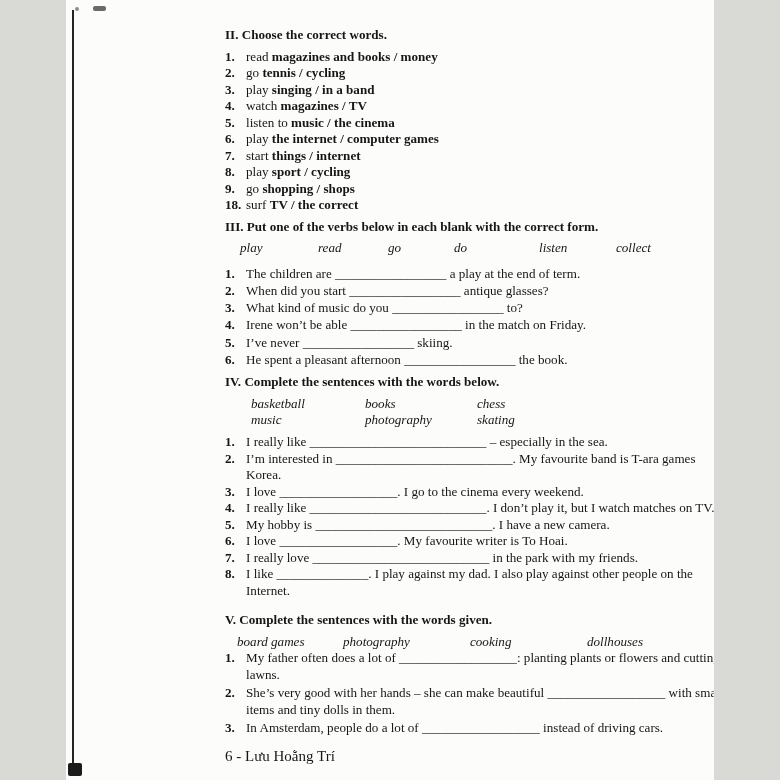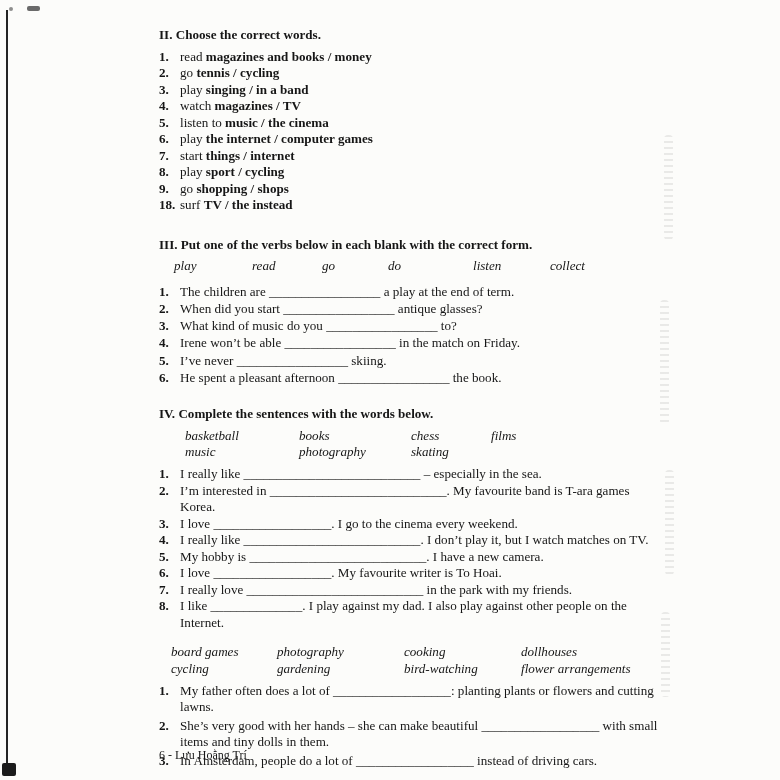--- a/index.html
+++ b/index.html
@@ -1,34 +1,34 @@
 <!DOCTYPE html>
 <html><head>
 <meta charset="utf-8">
 <style>
   *{box-sizing:border-box}
   html,body{margin:0;padding:0}
   body{background:#d9d9d5;font-family:"Liberation Serif",serif}
-  .scan{position:relative;width:780px;height:780px;margin:0 auto;background:#fcfcfa;overflow:hidden;color:#161616}
+  .scan{position:relative;width:648px;height:780px;margin:0 auto;background:#fcfcfa;overflow:hidden;color:#161616}
   .content{position:absolute;left:159px;top:27px;width:500px;font-size:13.1px;line-height:16.5px}
   .title{font-weight:bold;margin:0 0 5px;font-size:13.1px}
   .row{display:flex}
   .num{flex:0 0 21px;font-weight:bold}
   .txt{flex:1}
-  .sec3{margin-top:23px}
-  .sec4{margin-top:20px}
+  .sec3{margin-top:5px}
+  .sec4{margin-top:6px}
   .sec5{margin-top:13px}
   .sec3 .row{line-height:17.3px}
   .wb{font-style:italic}
   .wb3{display:grid;grid-template-columns:78px 70px 66px 85px 77px auto;padding-left:15px;margin:1px 0 8px}
   .wb4{display:grid;grid-template-columns:114px 112px 80px auto;padding-left:26px;line-height:16.3px}
   .wb5{display:grid;grid-template-columns:106px 127px 117px auto;padding-left:12px;line-height:16.3px}
   .wbgap{margin-bottom:6px}
   .sec5 .row{margin-bottom:2px}
-  .footer{position:absolute;left:159px;top:748px;font-size:12px}
+  .footer{position:absolute;left:159px;top:748px;font-size:15px}
   .edge-line{position:absolute;left:6px;top:10px;width:2px;height:758px;background:#242424}
   .blob-bl{position:absolute;left:2px;top:763px;width:14px;height:13px;background:#1b1b1b;border-radius:2px}
   .speck-a{position:absolute;left:27px;top:6px;width:13px;height:5px;background:#3a3a3a;border-radius:2px;opacity:.75}
   .speck-b{position:absolute;left:9px;top:7px;width:4px;height:4px;background:#444;border-radius:50%;opacity:.6}
   .bleed{position:absolute;width:9px;background:repeating-linear-gradient(180deg,rgba(100,100,100,.12) 0 2px,transparent 2px 6px);filter:blur(.7px);border-radius:4px}
   .bl1{left:664px;top:135px;height:105px}
   .bl2{left:660px;top:300px;height:125px}
   .bl3{left:665px;top:470px;height:105px}
   .bl4{left:661px;top:612px;height:85px}
 </style>
@@ -81,21 +81,21 @@
       <div class="row">
         <span class="num">8.</span>
         <span class="txt"><span>play</span> <b>sport / cycling</b></span>
       </div>
       <div class="row">
         <span class="num">9.</span>
         <span class="txt"><span>go</span> <b>shopping / shops</b></span>
       </div>
       <div class="row">
         <span class="num">18.</span>
-        <span class="txt"><span>surf</span> <b>TV / the instead</b></span>
+        <span class="txt"><span>surf</span> <b>TV / the correct</b></span>
       </div>
     </div>
 
     <div class="sec3">
       <div class="title">III. Put one of the verbs below in each blank with the correct form.</div>
       <div class="wb wb3">
         <span>play</span>
         <span>read</span>
         <span>go</span>
         <span>do</span>
@@ -127,21 +127,20 @@
         <span class="txt">He spent a pleasant afternoon _________________ the book.</span>
       </div>
     </div>
 
     <div class="sec4">
       <div class="title">IV. Complete the sentences with the words below.</div>
       <div class="wb wb4">
         <span>basketball</span>
         <span>books</span>
         <span>chess</span>
-        <span>films</span>
       </div>
       <div class="wb wb4 wbgap">
         <span>music</span>
         <span>photography</span>
         <span>skating</span>
       </div>
       <div class="row">
         <span class="num">1.</span>
         <span class="txt">I really like ___________________________ – especially in the sea.</span>
       </div>
@@ -169,32 +168,27 @@
         <span class="num">7.</span>
         <span class="txt">I really love ___________________________ in the park with my friends.</span>
       </div>
       <div class="row">
         <span class="num">8.</span>
         <span class="txt">I like ______________. I play against my dad. I also play against other people on the Internet.</span>
       </div>
     </div>
 
     <div class="sec5">
+      <div class="title">V. Complete the sentences with the words given.</div>
       <div class="wb wb5">
         <span>board games</span>
         <span>photography</span>
         <span>cooking</span>
         <span>dollhouses</span>
       </div>
-      <div class="wb wb5 wbgap">
-        <span>cycling</span>
-        <span>gardening</span>
-        <span>bird-watching</span>
-        <span>flower arrangements</span>
-      </div>
       <div class="row">
         <span class="num">1.</span>
         <span class="txt">My father often does a lot of __________________: planting plants or flowers and cutting lawns.</span>
       </div>
       <div class="row">
         <span class="num">2.</span>
         <span class="txt">She’s very good with her hands – she can make beautiful __________________ with small items and tiny dolls in them.</span>
       </div>
       <div class="row">
         <span class="num">3.</span>

